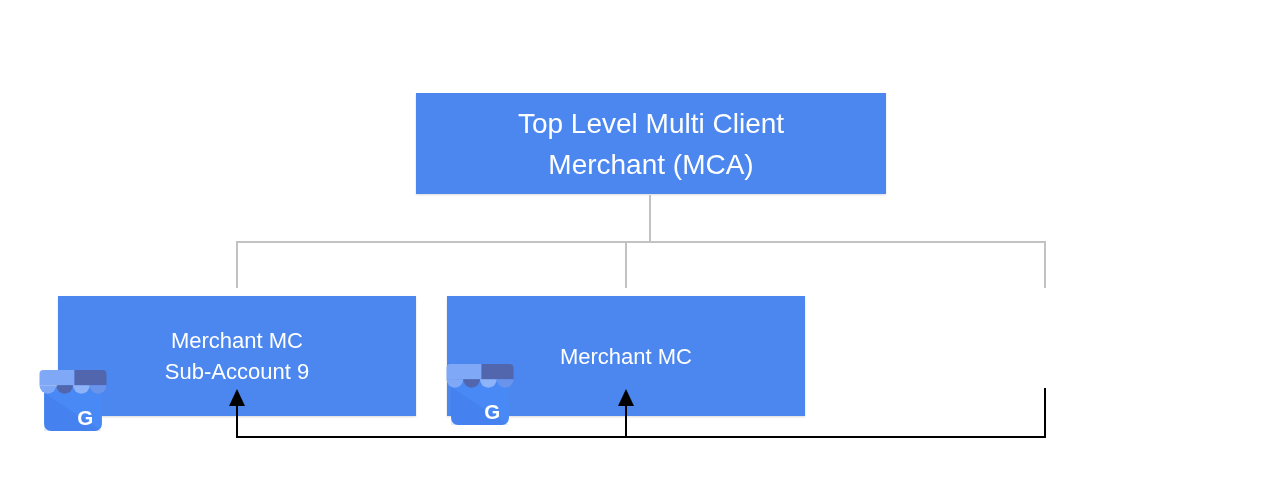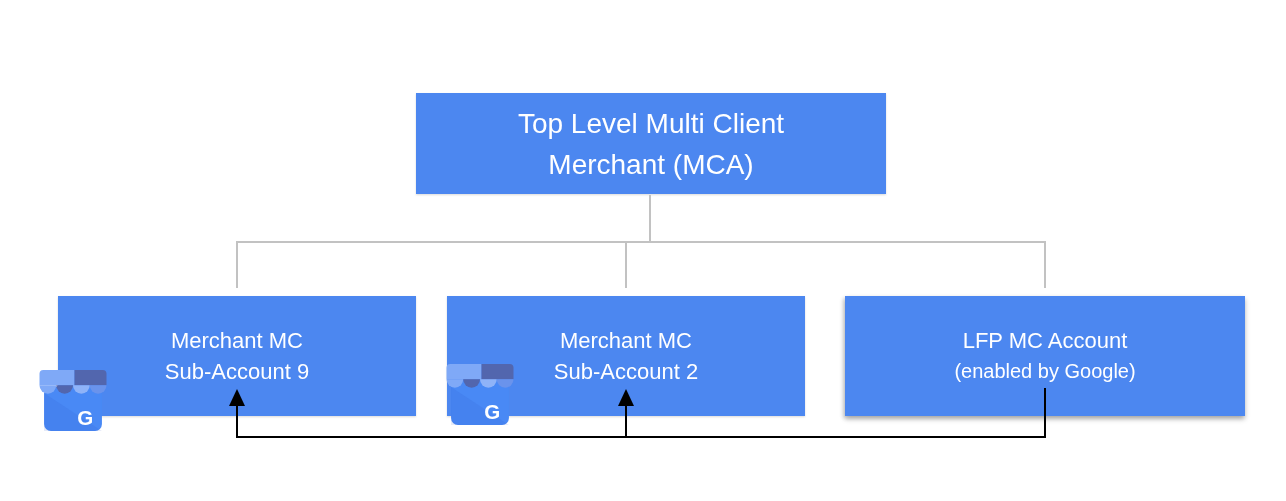--- a/index.html
+++ b/index.html
@@ -84,25 +84,20 @@
   <div class="gline" id="conn-c1-v"></div>
   <div class="gline" id="conn-c2-v"></div>
   <div class="gline" id="conn-c3-v"></div>
 
   <div class="box child-box" id="box-child-1">
     <span class="bline1">Merchant MC</span>
     <span class="bline2">Sub-Account 9</span>
   </div>
   <div class="box child-box" id="box-child-2">
     <span class="bline1">Merchant MC</span>
-    <span class="bline2">Sub-Account 2</span>
-  </div>
-  <div class="box child-box" id="box-child-3">
-    <span class="bline1">LFP MC Account</span>
-    <span class="bline2">(enabled by Google)</span>
   </div>
 
   <div class="bline" id="ret-lfp-v"></div>
   <div class="bline" id="ret-h"></div>
   <div class="bline" id="ret-a1-v"></div>
   <div class="bline" id="ret-a2-v"></div>
   <div class="arrowhead" id="arrowhead-1"></div>
   <div class="arrowhead" id="arrowhead-2"></div>
 
   <svg class="gmb-icon" id="gmb-icon-1" viewBox="0 0 96 88">

